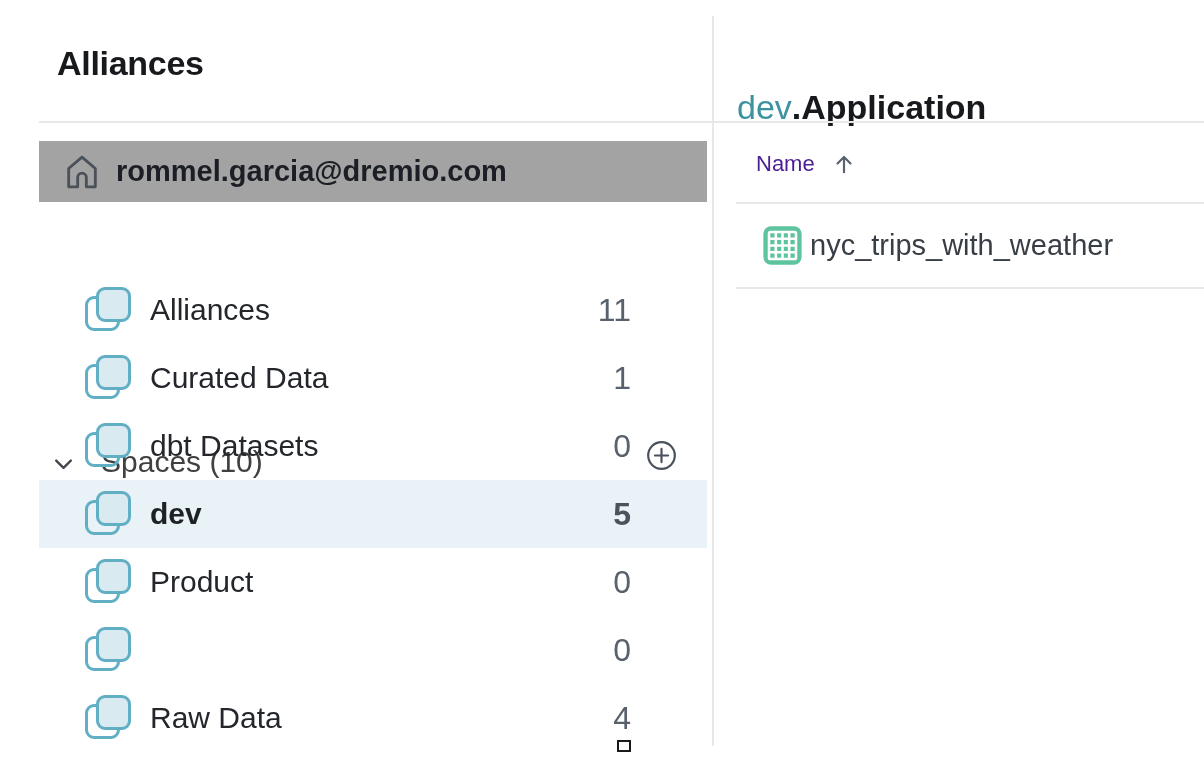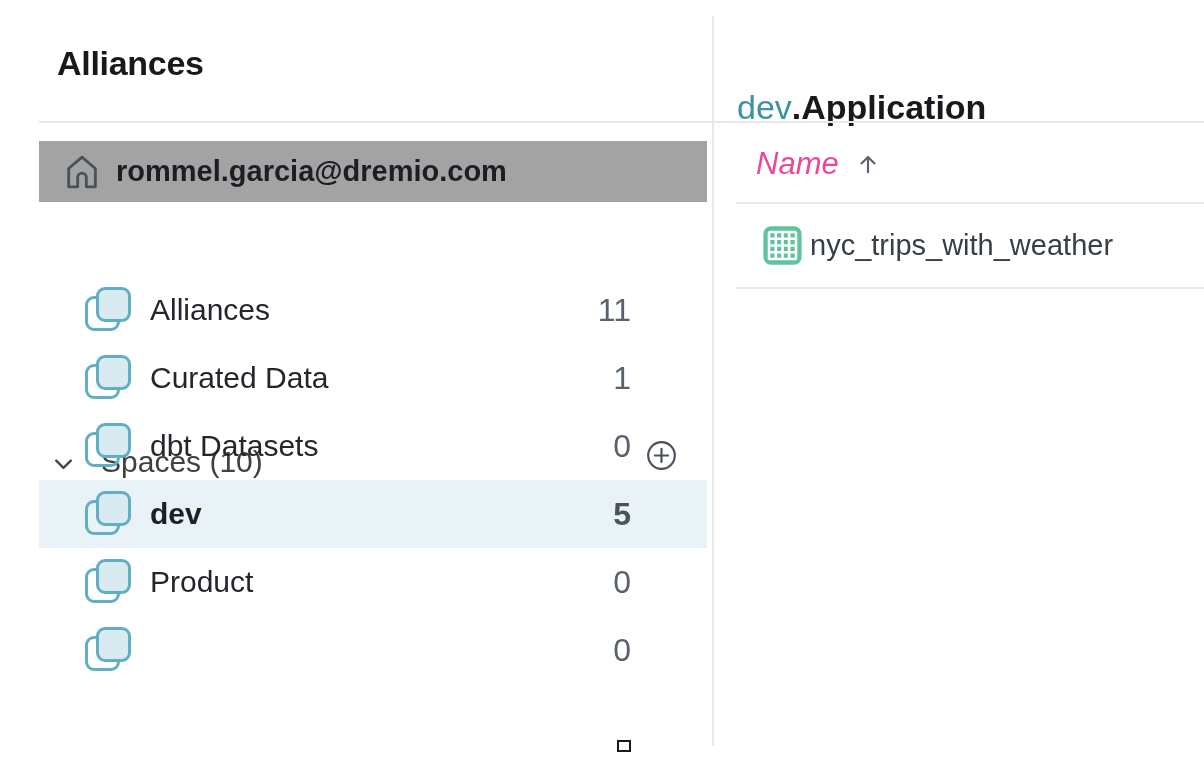--- a/index.html
+++ b/index.html
@@ -52,21 +52,21 @@
   #v-divider { position: absolute; left: 712px; top: 16px; width: 2px; height: 730px; background: #E6E8EA; }
 
   
   #right-title { position: absolute; left: 24px; top: 44px; font-size: 34px; white-space: nowrap; margin-top: 44px; }
   #right-title .crumb-space { color: #3D929F; font-weight: 400; }
   #right-title .crumb-sep, #right-title .crumb-entity { color: #17191D; font-weight: 700; }
 
   #right-header-line { left: 1px; top: 121px; width: 490px; }
 
   #table-header { position: absolute; left: 43px; top: 147px; height: 34px; display: flex; align-items: center; cursor: pointer; }
-  #name-col-label { font-size: 31px; font-weight: 500; color: #ec4899; font-style: italic; }
+  #name-col-label { font-size: 22px; font-weight: 500; color: #4c1d95; }
   #sort-arrow { margin-left: 16px; }
 
   #table-header-line { left: 23px; top: 202px; width: 468px; }
 
   .dataset-row { position: absolute; left: 23px; top: 204px; width: 468px; height: 83px;
                  display: flex; align-items: center; cursor: pointer; }
   .dataset-row .ds-icon { margin-left: 26px; flex: 0 0 auto; }
   .dataset-name { margin-left: 7px; font-size: 29px; color: #383E45; white-space: nowrap; }
 
   #table-row-line { left: 23px; top: 287px; width: 468px; }
@@ -158,20 +158,30 @@
   <div class="space-row" style="top:616px">
     <div class="row-inner">
       <span class="space-icon">
           <span class="back"></span>
           <span class="front"></span>
         </span>
       <span class="space-count">0</span>
     </div>
   </div>
 
+  <div class="space-row" style="top:684px">
+    <div class="row-inner">
+      <span class="space-icon">
+          <span class="back"></span>
+          <span class="front"></span>
+        </span>
+      <span class="space-name">Raw Data</span>
+      <span class="space-count">4</span>
+    </div>
+  </div>
 
   <div id="artifact-square"></div>
 </div>
 
 <div id="v-divider"></div>
 
 <div class="panel" id="right-panel">
 
   <div id="right-title">
     <span class="crumb-space">dev</span><span class="crumb-sep">.</span><span class="crumb-entity">Application</span>

